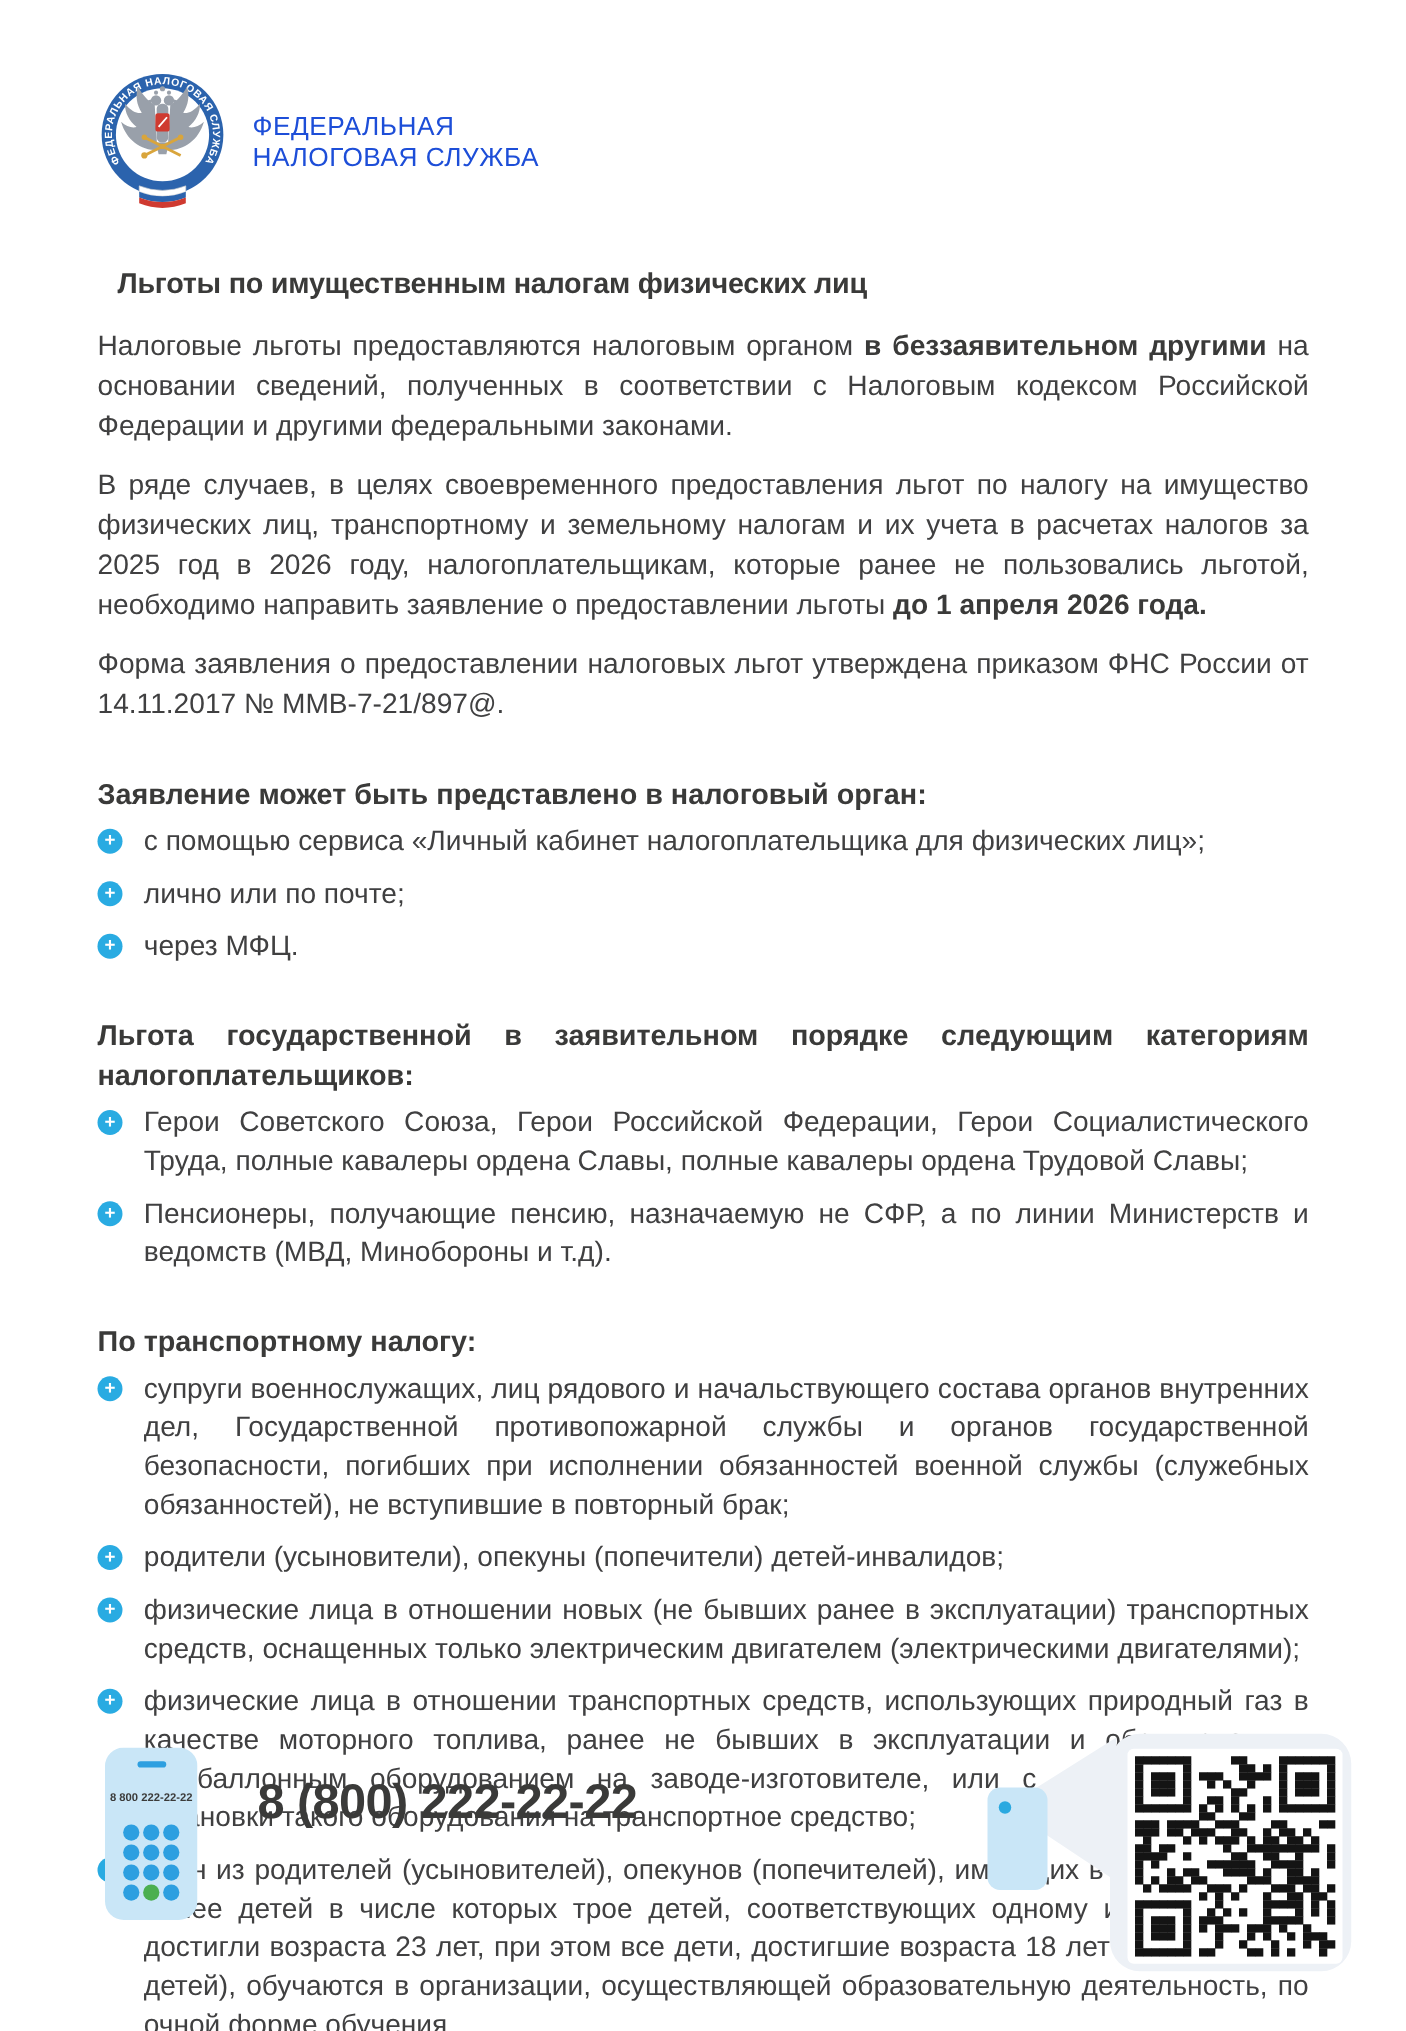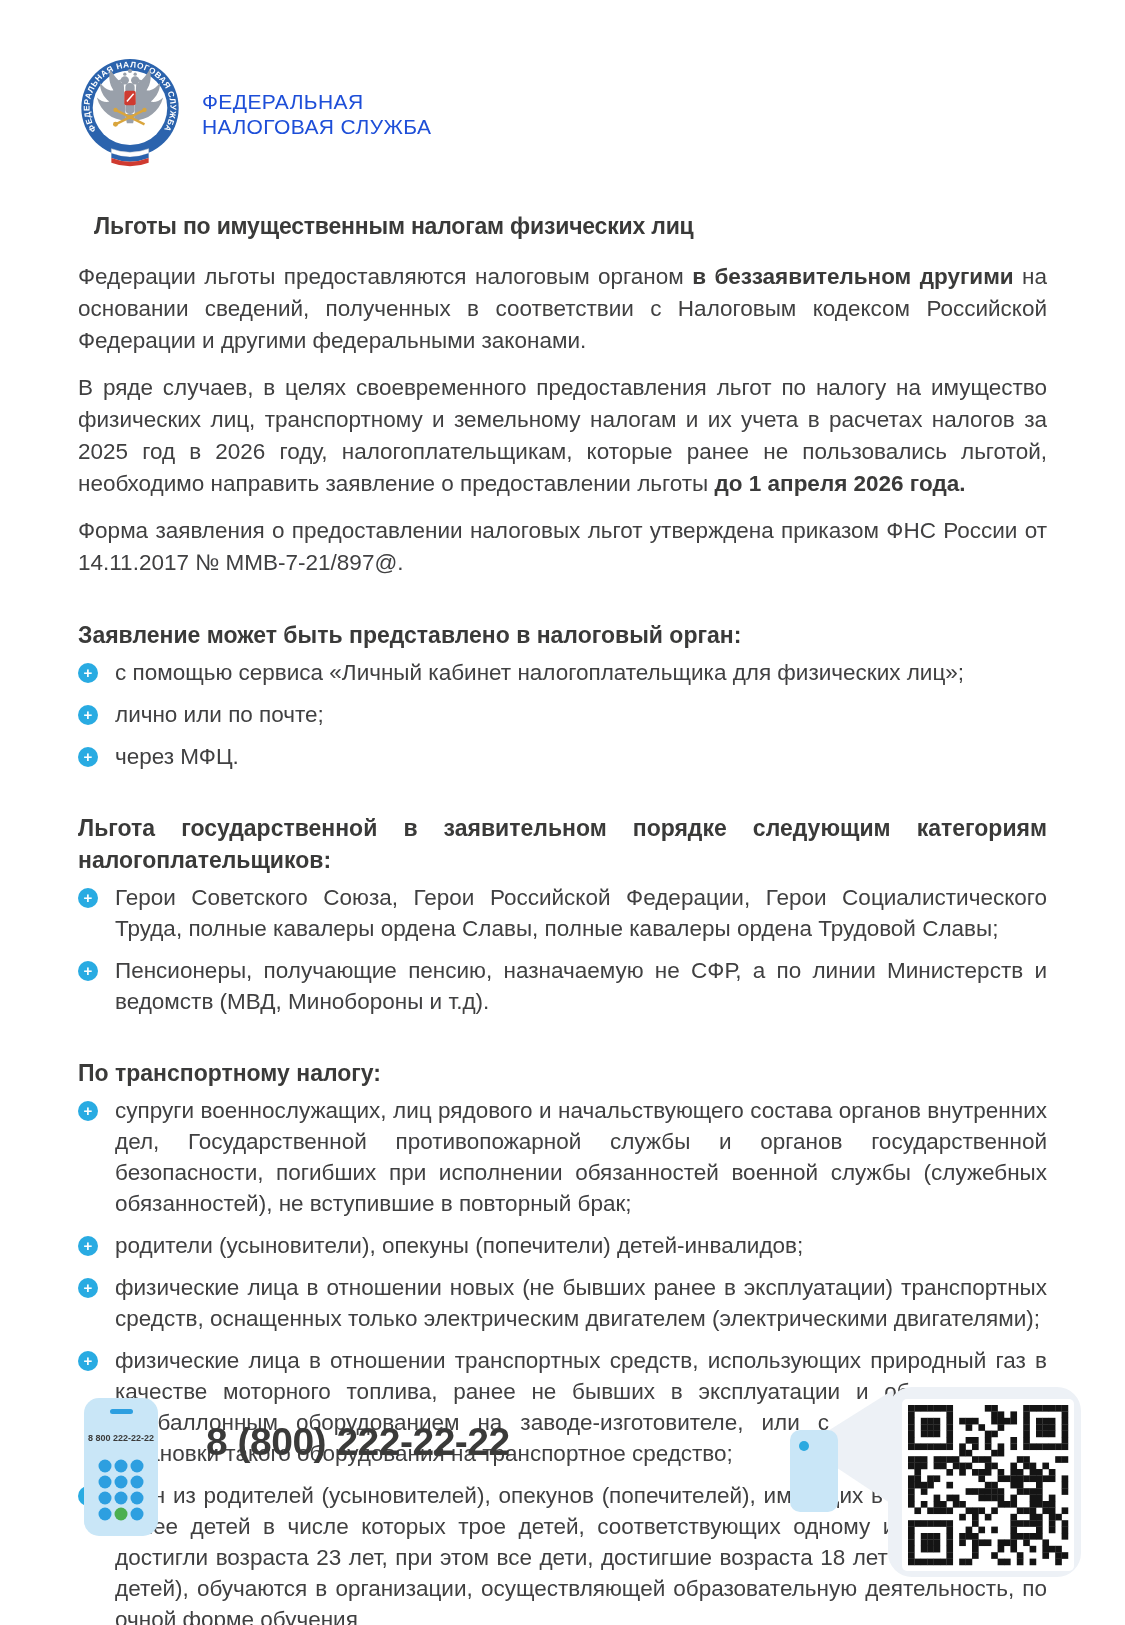--- a/index.html
+++ b/index.html
@@ -104,21 +104,21 @@
       <div>ФЕДЕРАЛЬНАЯ</div>
       <div>НАЛОГОВАЯ СЛУЖБА</div>
     </div>
 
   </div>
 
   <div class="content">
 
     <h1 class="doc-title">Льготы по имущественным налогам физических лиц</h1>
 
-    <p class="para"><span>Федерации льготы предоставляются налоговым органом </span><b>в беззаявительном другими</b><span> на основании сведений, полученных в соответствии с Налоговым кодексом Российской Федерации и другими федеральными законами.</span></p>
+    <p class="para"><span>Налоговые льготы предоставляются налоговым органом </span><b>в беззаявительном другими</b><span> на основании сведений, полученных в соответствии с Налоговым кодексом Российской Федерации и другими федеральными законами.</span></p>
 
     <p class="para"><span>В ряде случаев,  в целях своевременного предоставления льгот по налогу на имущество физических лиц, транспортному и земельному налогам и их учета в расчетах налогов за 2025 год в 2026 году, налогоплательщикам, которые ранее не пользовались льготой, необходимо направить заявление о предоставлении льготы </span><b>до 1 апреля 2026 года.</b></p>
 
     <p class="para">Форма заявления о предоставлении налоговых льгот утверждена приказом ФНС России от 14.11.2017 № ММВ-7-21/897@.</p>
 
     <div class="sec-heading">Заявление может быть представлено в налоговый орган:</div>
     <ul class="benefits">
       <li>
         <span class="bullet">+</span>
         <span class="txt">с помощью сервиса «Личный кабинет налогоплательщика для физических лиц»;</span>

